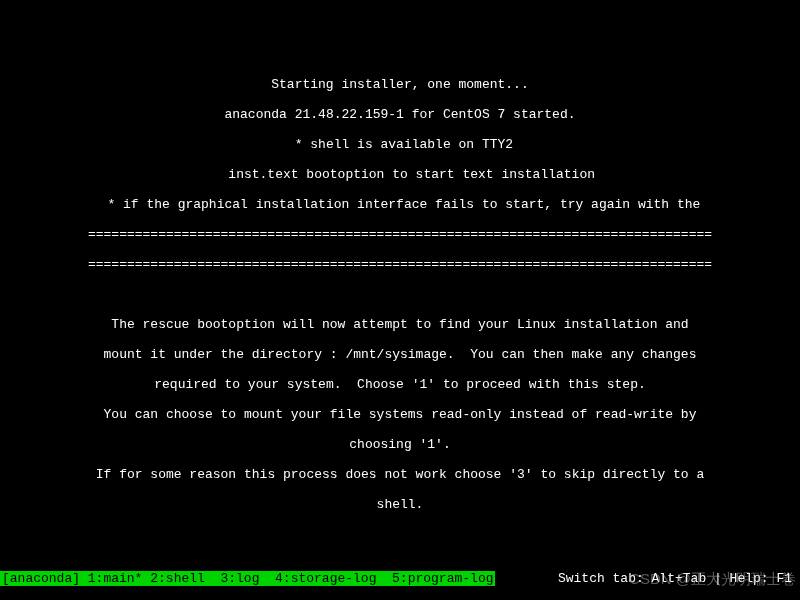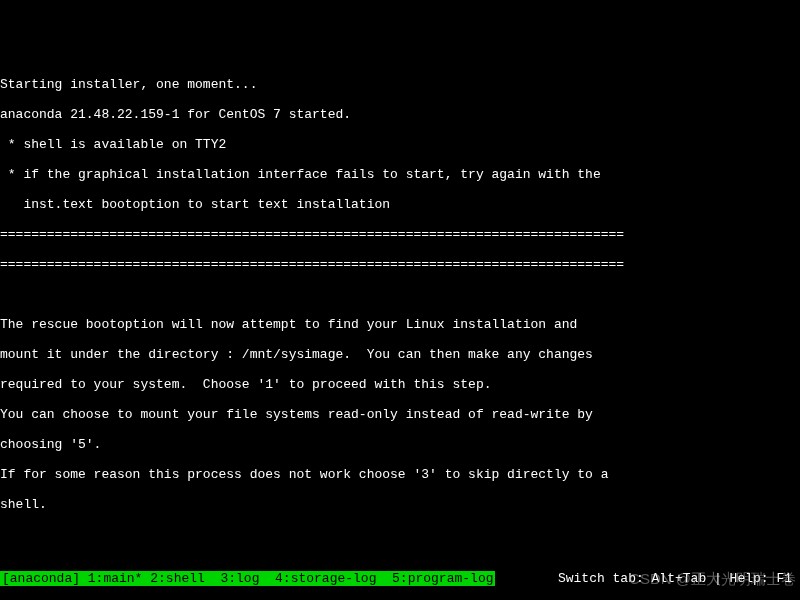--- a/index.html
+++ b/index.html
@@ -13,20 +13,21 @@
       line-height: 15px;
       overflow: hidden;
       position: relative;
       white-space: pre;
     }
     .terminal {
       padding: 2px 0 0 0;
     }
     .line {
       white-space: pre;
+      text-align: center;
     }
     .footer-bar {
       position: absolute;
       bottom: 14px;
       left: 0;
       width: 100%;
       height: 15px;
       display: flex;
       justify-content: space-between;
       align-items: center;
@@ -56,30 +57,30 @@
   </style>
 </head>
 <body>
 
 
 
 <div class="terminal">
 <div class="line">Starting installer, one moment...</div>
 <div class="line">anaconda 21.48.22.159-1 for CentOS 7 started.</div>
 <div class="line"> * shell is available on TTY2</div>
+<div class="line">   inst.text bootoption to start text installation</div>
 <div class="line"> * if the graphical installation interface fails to start, try again with the</div>
-<div class="line">   inst.text bootoption to start text installation</div>
 <div class="line">================================================================================</div>
 <div class="line">================================================================================</div>
 <div class="line"> </div>
 <div class="line">The rescue bootoption will now attempt to find your Linux installation and</div>
 <div class="line">mount it under the directory : /mnt/sysimage.  You can then make any changes</div>
 <div class="line">required to your system.  Choose '1' to proceed with this step.</div>
 <div class="line">You can choose to mount your file systems read-only instead of read-write by</div>
-<div class="line">choosing '5'.</div>
+<div class="line">choosing '1'.</div>
 <div class="line">If for some reason this process does not work choose '3' to skip directly to a</div>
 <div class="line">shell.</div>
 
 
 
 
 
 
 
 

